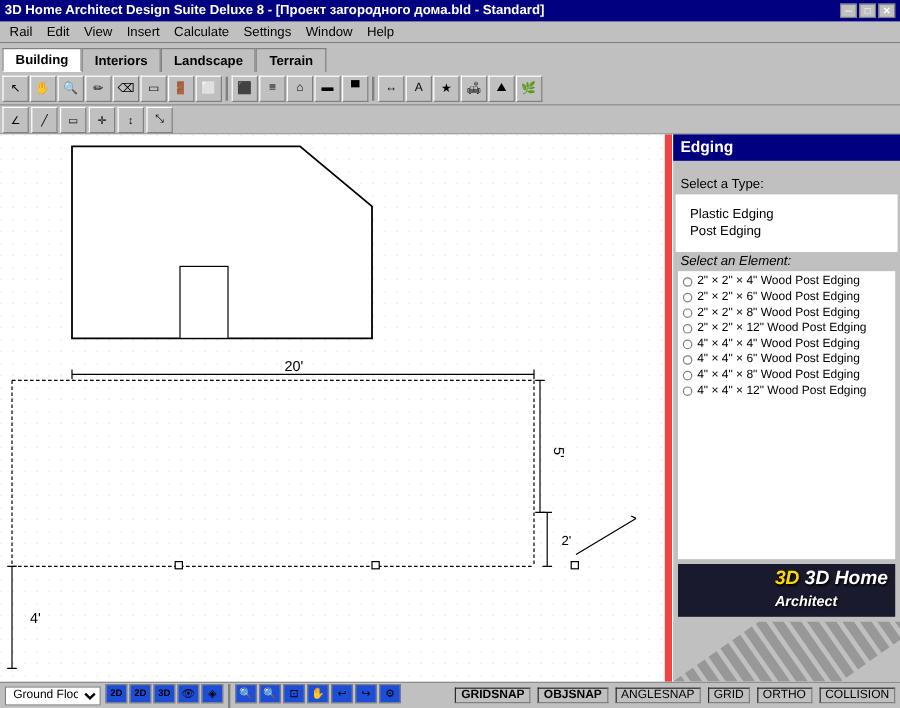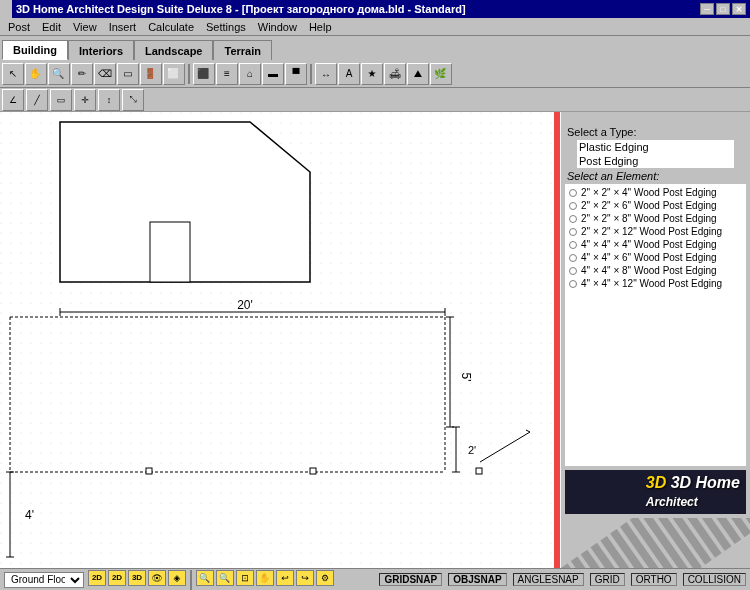--- a/index.html
+++ b/index.html
@@ -9,21 +9,20 @@
     .title-bar {
       background: #000080;
       color: white;
       padding: 2px 4px;
       font-size: 11px;
       font-weight: bold;
       display: flex;
       justify-content: space-between;
       align-items: center;
       height: 18px;
-      margin-left: 12px;
     }
     .title-bar-buttons { display: flex; gap: 2px; }
     .title-bar-btn {
       width: 14px; height: 12px;
       background: #c0c0c0;
       border: 1px solid #808080;
       font-size: 8px;
       display: flex; align-items: center; justify-content: center;
       cursor: pointer;
     }
@@ -134,22 +133,22 @@
       padding: 3px 6px;
       height: 22px;
     }
     .panel-section-label {
       font-size: 11px;
       padding: 14px 6px 2px 6px;
       font-weight: normal;
     }
     .panel-list {
       background: white;
-      margin: 0 16px;
-      padding: 0;
+      margin: 0 2px;
+      padding: 10px;
       font-size: 11px;
     }
     .panel-list-item {
       padding: 1px 2px;
       cursor: pointer;
     }
 
     .panel-elements-label {
       font-size: 11px;
       padding: 2px 6px 2px 6px;
@@ -230,21 +229,21 @@
       height: 16px;
       width: 80px;
     }
     .status-icons {
       display: flex;
       gap: 2px;
       margin-left: 4px;
     }
     .status-icon-btn {
       width: 18px; height: 16px;
-      background: #fde047;
+      background: #1d4ed8;
       border: 1px solid #808080;
       font-size: 9px;
       display: flex; align-items: center; justify-content: center;
       cursor: pointer;
     }
     .status-right {
       margin-left: auto;
       display: flex;
       gap: 6px;
       font-size: 10px;
@@ -271,21 +270,21 @@
 <div class="title-bar">
   <span>3D Home Architect Design Suite Deluxe 8 - [Проект загородного дома.bld - Standard]</span>
   <div class="title-bar-buttons">
     <div class="title-bar-btn">─</div>
     <div class="title-bar-btn">□</div>
     <div class="title-bar-btn">✕</div>
   </div>
 </div>
 
 <div class="menu-bar">
-  <span class="menu-item">Post</span>
+  <span class="menu-item">Rail</span>
   <span class="menu-item">Edit</span>
   <span class="menu-item">View</span>
   <span class="menu-item">Insert</span>
   <span class="menu-item">Calculate</span>
   <span class="menu-item">Settings</span>
   <span class="menu-item">Window</span>
   <span class="menu-item">Help</span>
 </div>
 
 <div class="tab-bar">
@@ -386,20 +385,21 @@
       <text x="25" y="407" font-size="12" text-anchor="left" fill="black">4'</text>
 
       <line x1="10" y1="490" x2="520" y2="490" stroke="black" stroke-width="1"></line>
       <line x1="10" y1="486" x2="10" y2="494" stroke="black" stroke-width="1"></line>
       <line x1="520" y1="486" x2="520" y2="494" stroke="black" stroke-width="1"></line>
       <text x="265" y="506" font-size="12" text-anchor="middle" fill="black">25'</text>
     </svg>
   </div>
 
   <div class="right-panel">
+    <div class="panel-title">Edging</div>
 
     <div class="panel-section-label">Select a Type:</div>
     <div class="panel-list">
       <div class="panel-list-item">Plastic Edging</div>
       <div class="panel-list-item">Post Edging</div>
     </div>
 
     <div class="panel-elements-label">Select an Element:</div>
     <div class="panel-elements-list">
       <div class="panel-element-item">

